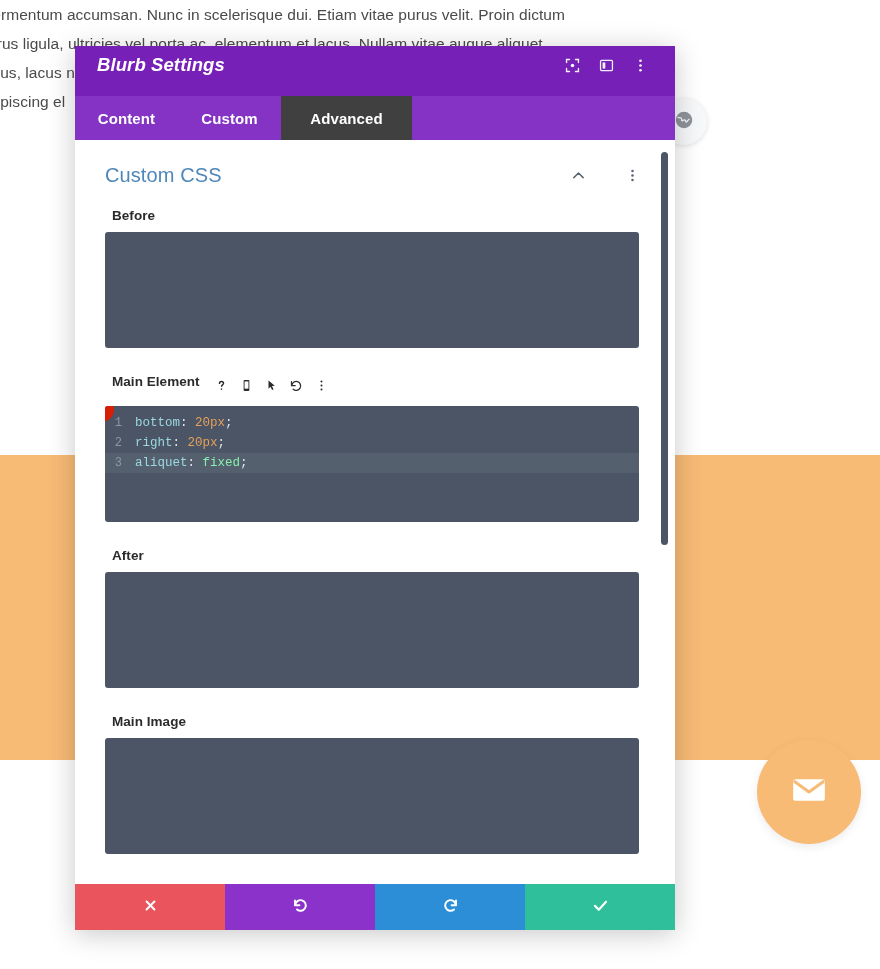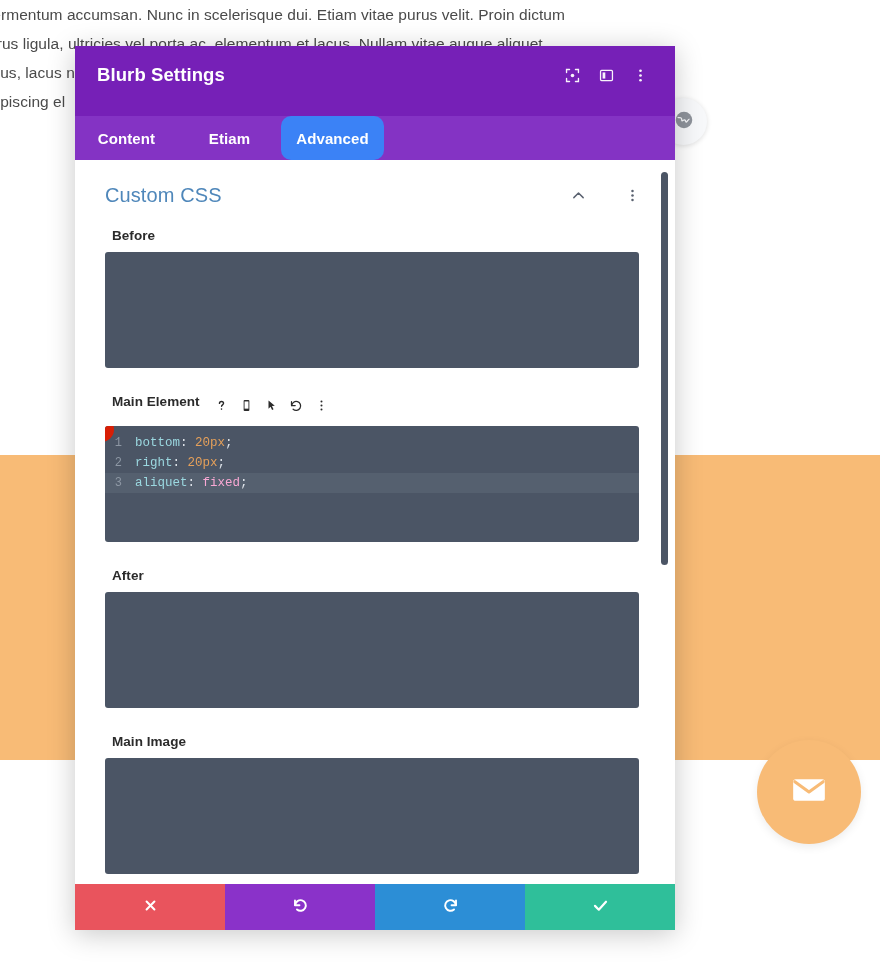--- a/index.html
+++ b/index.html
@@ -88,26 +88,27 @@
     width: 600px;
     height: 884px;
     background: #ffffff;
     box-shadow: 0 4px 26px rgba(0,0,0,0.22);
     overflow: hidden;
     display: flex;
     flex-direction: column;
   }
 
   #modal-header {
-    height: 70px;
+    height: 50px;
     background: #7620b7;
     display: flex;
     align-items: center;
     padding: 0 18px 12px 22px;
     flex: 0 0 auto;
+    font-style: italic;
   }
 
   #modal-title {
     color: #ffffff;
     font-size: 18.5px;
     font-weight: bold;
     letter-spacing: 0.1px;
     flex: 1;
   }
 
@@ -135,21 +136,21 @@
     justify-content: center;
     color: #ffffff;
     font-size: 15px;
     font-weight: bold;
     cursor: pointer;
     padding: 0 8px;
     letter-spacing: 0.1px;
   }
   .tab.t-content  { width: 103px; }
   .tab.t-design   { width: 103px; }
-  .tab.t-advanced { width: 103px; background: #3b82f6; border-radius: 10px; }
+  .tab.t-advanced { width: 131px; background: #404040; }
 
   #modal-body {
     flex: 1 1 auto;
     position: relative;
     overflow: hidden;
     background: #ffffff;
   }
 
   #scroll-area {
     position: absolute;
@@ -248,21 +249,21 @@
     text-align: right;
     padding-right: 13px;
     color: #8d97a4;
     flex: 0 0 auto;
     font-size: 12px;
   }
 
   .code-text { color: #dfe4ea; white-space: pre; }
   .tok-prop  { color: #9bd8e0; }
   .tok-val   { color: #e5a05a; }
-  .tok-kw    { color: #f9a8d4; }
+  .tok-kw    { color: #86efac; }
   .tok-punc  { color: #dfe4ea; }
 
   #error-badge {
     position: absolute;
     left: -16px;
     top: -9px;
     width: 25px;
     height: 25px;
     border-radius: 50%;
     background: #d81e05;
@@ -363,21 +364,21 @@
       <svg width="17" height="17" viewBox="0 0 20 20" fill="#ffffff">
         <circle cx="10" cy="4.4" r="1.6"></circle>
           <circle cx="10" cy="10" r="1.6"></circle>
           <circle cx="10" cy="15.6" r="1.6"></circle>
       </svg>
     </div>
   </div>
 
   <div id="modal-tabs">
     <div class="tab t-content">Content</div>
-    <div class="tab t-design">Etiam</div>
+    <div class="tab t-design">Custom</div>
     <div class="tab t-advanced">Advanced</div>
   </div>
 
   <div id="modal-body">
     <div id="scroll-area">
 
       <div id="section-header">
         <div id="section-title">Custom CSS</div>
         <div class="section-icon">
           <svg width="17" height="17" viewBox="0 0 20 20" fill="none" stroke="#5a6270" stroke-width="1.7">

